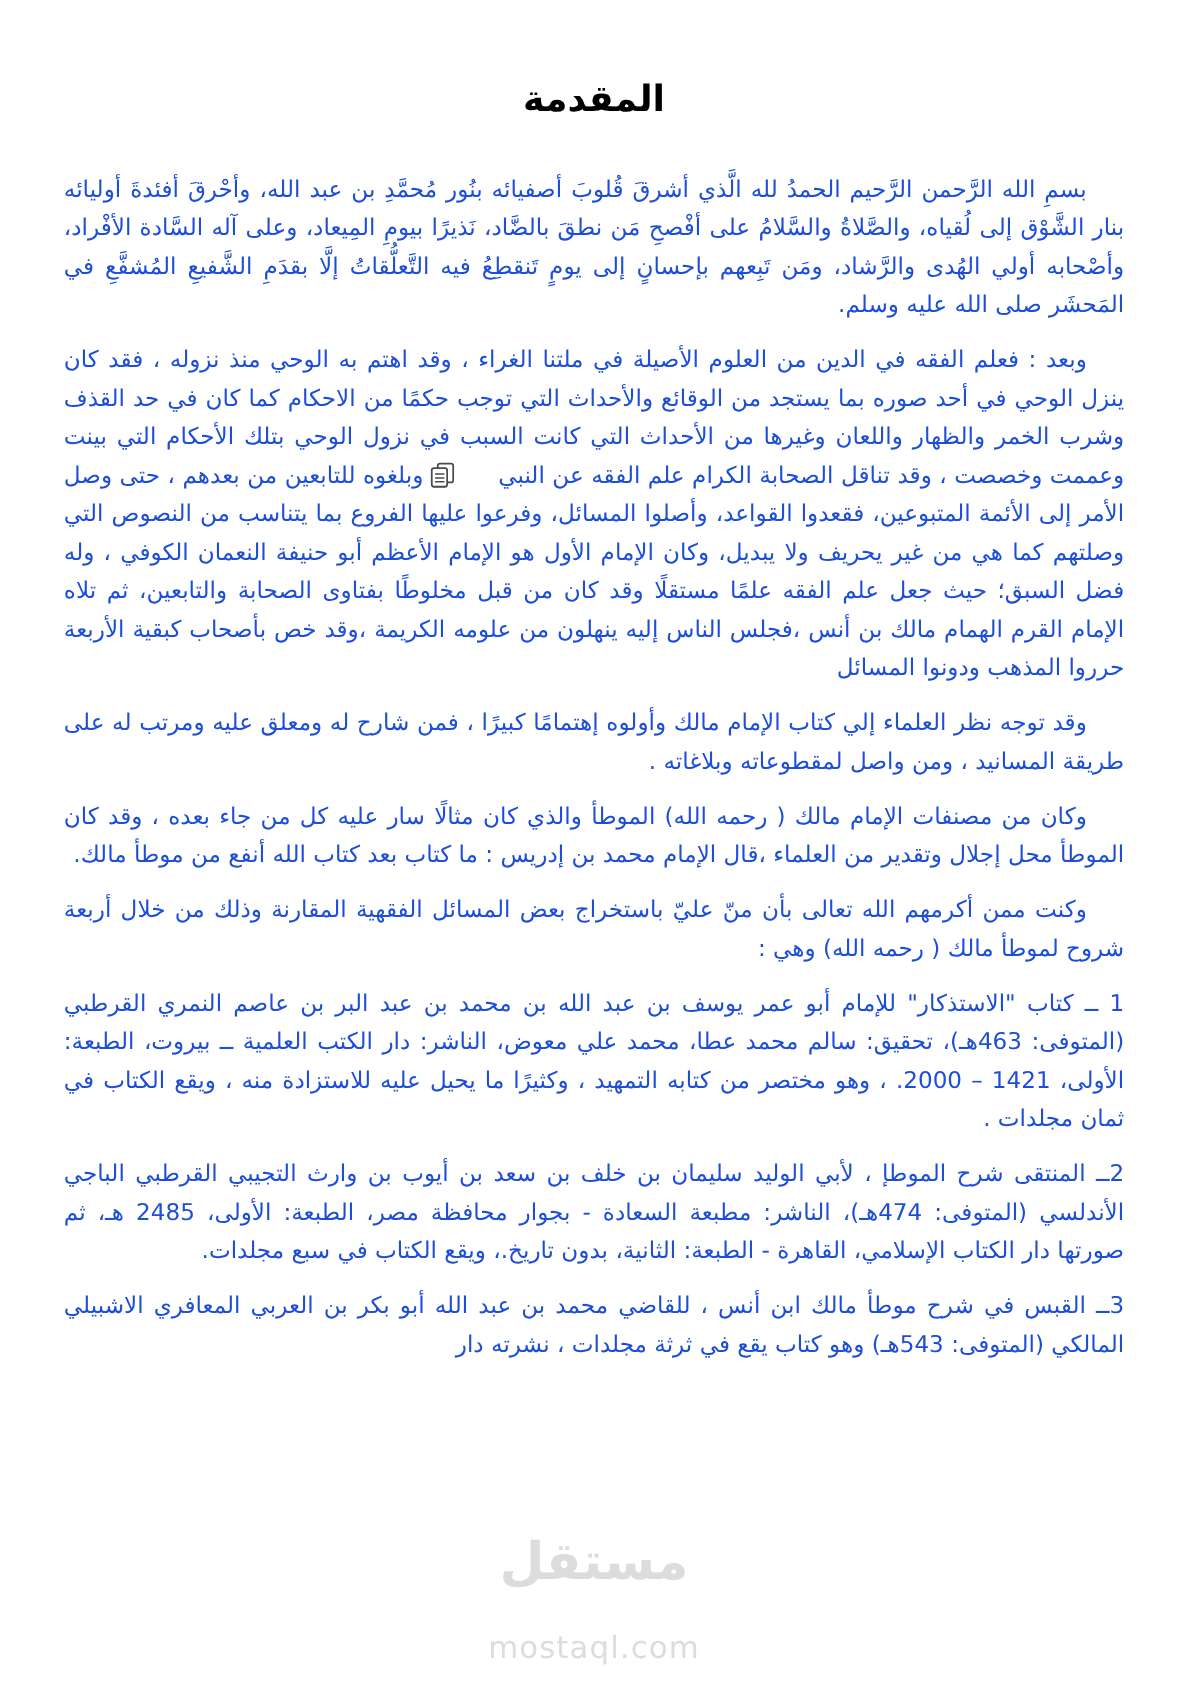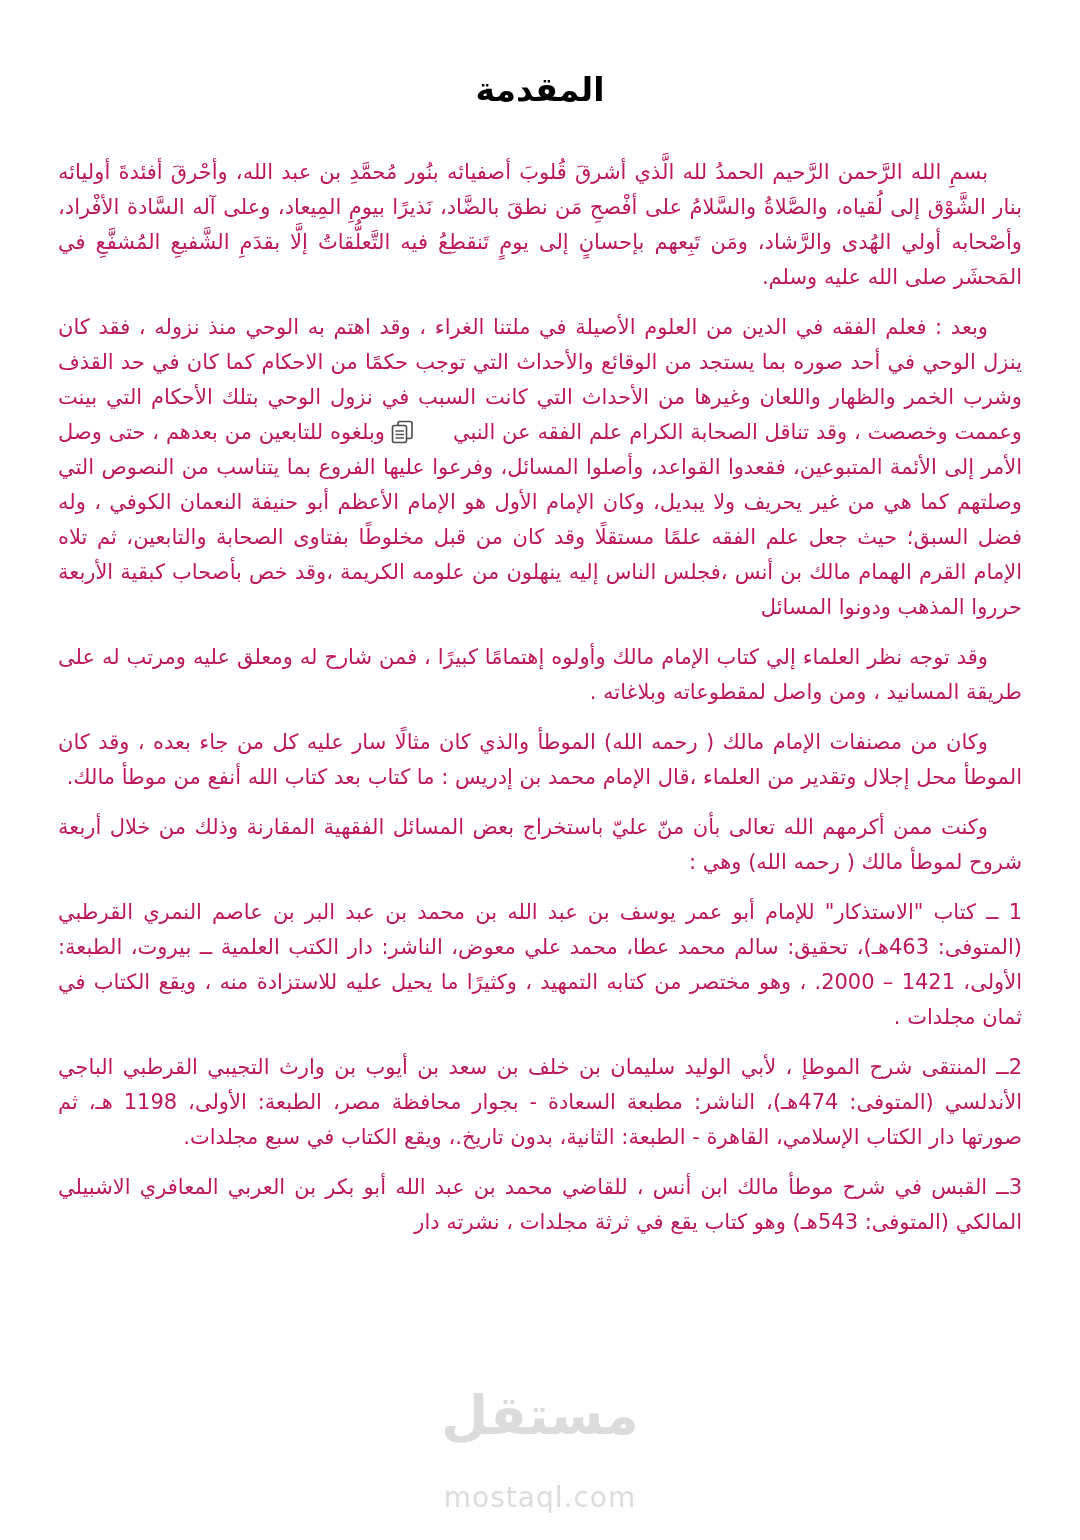--- a/index.html
+++ b/index.html
@@ -22,21 +22,21 @@
   .title {
     text-align: center;
     font-size: 33px;
     font-weight: bold;
     color: #000000;
     margin: 0 0 46px 0;
   }
   .para {
     font-size: 21px;
     line-height: 35px;
-    color: #be185d;
+    color: #1d4ed8;
     text-align: justify;
     margin: 0 0 15px 0;
     text-indent: 34px;
   }
   .para.item {
     text-indent: 0;
   }
   .psym {
     display: inline-block;
     vertical-align: -5px;
@@ -46,21 +46,21 @@
   .watermark {
     position: absolute;
     left: 0;
     right: 0;
     bottom: 26px;
     text-align: center;
     direction: ltr;
     user-select: none;
   }
   .wm-logo {
-    font-size: 54px;
+    font-size: 47px;
     font-weight: bold;
     color: #dcdcdc;
     line-height: 1.0;
   }
   .wm-domain {
     font-size: 28px;
     color: #dcdcdc;
     letter-spacing: 1px;
     line-height: 1.1;
     margin-top: 40px;
@@ -84,21 +84,21 @@
       </svg></span><span>وبلغوه للتابعين من بعدهم ، حتى وصل الأمر إلى الأئمة المتبوعين، فقعدوا القواعد، وأصلوا المسائل، وفرعوا عليها الفروع بما يتناسب من النصوص التي وصلتهم كما هي من غير يحريف ولا يبديل، وكان الإمام الأول هو الإمام الأعظم أبو حنيفة النعمان الكوفي ، وله فضل السبق؛ حيث جعل علم الفقه علمًا مستقلًا وقد كان من قبل مخلوطًا بفتاوى الصحابة والتابعين، ثم تلاه الإمام القرم الهمام مالك بن أنس ،فجلس الناس إليه ينهلون من علومه الكريمة ،وقد خص بأصحاب كبقية الأربعة حرروا المذهب ودونوا المسائل</span></p>
 
   <p class="para">وقد توجه نظر العلماء إلي كتاب الإمام مالك وأولوه إهتمامًا كبيرًا ، فمن شارح له ومعلق عليه ومرتب له على طريقة المسانيد ، ومن واصل لمقطوعاته وبلاغاته .</p>
 
   <p class="para">وكان من مصنفات الإمام مالك ( رحمه الله) الموطأ والذي كان مثالًا سار عليه كل من جاء بعده ، وقد كان الموطأ محل إجلال وتقدير من العلماء ،قال الإمام محمد بن إدريس : ما كتاب بعد كتاب الله أنفع من موطأ مالك.</p>
 
   <p class="para">وكنت ممن أكرمهم الله تعالى بأن منّ عليّ باستخراج بعض المسائل الفقهية المقارنة وذلك من خلال أربعة شروح لموطأ مالك ( رحمه الله) وهي :</p>
 
   <p class="para item">1 ــ كتاب "الاستذكار" للإمام أبو عمر يوسف بن عبد الله بن محمد بن عبد البر بن عاصم النمري القرطبي (المتوفى: 463هـ)، تحقيق: سالم محمد عطا، محمد علي معوض، الناشر: دار الكتب العلمية ــ بيروت، الطبعة: الأولى، 1421 – 2000. ، وهو مختصر من كتابه التمهيد ، وكثيرًا ما يحيل عليه للاستزادة منه ، ويقع الكتاب في ثمان مجلدات .</p>
 
-  <p class="para item">2ــ المنتقى شرح الموطإ ، لأبي الوليد سليمان بن خلف بن سعد بن أيوب بن وارث التجيبي القرطبي الباجي الأندلسي (المتوفى: 474هـ)، الناشر: مطبعة السعادة - بجوار محافظة مصر، الطبعة: الأولى، 1198 هـ، ثم صورتها دار الكتاب الإسلامي، القاهرة - الطبعة: الثانية، بدون تاريخ.، ويقع الكتاب في سبع مجلدات.</p>
+  <p class="para item">2ــ المنتقى شرح الموطإ ، لأبي الوليد سليمان بن خلف بن سعد بن أيوب بن وارث التجيبي القرطبي الباجي الأندلسي (المتوفى: 474هـ)، الناشر: مطبعة السعادة - بجوار محافظة مصر، الطبعة: الأولى، 2485 هـ، ثم صورتها دار الكتاب الإسلامي، القاهرة - الطبعة: الثانية، بدون تاريخ.، ويقع الكتاب في سبع مجلدات.</p>
 
   <p class="para item">3ــ  القبس في شرح موطأ مالك ابن أنس ، للقاضي محمد بن عبد الله أبو بكر بن العربي المعافري الاشبيلي المالكي (المتوفى: 543هـ) وهو كتاب يقع في ثرثة مجلدات ، نشرته دار</p>
 
 </div>
 
 <div class="watermark">
   <div class="wm-logo">مستقل</div>
   <div class="wm-domain">mostaql.com</div>
 </div>
 

